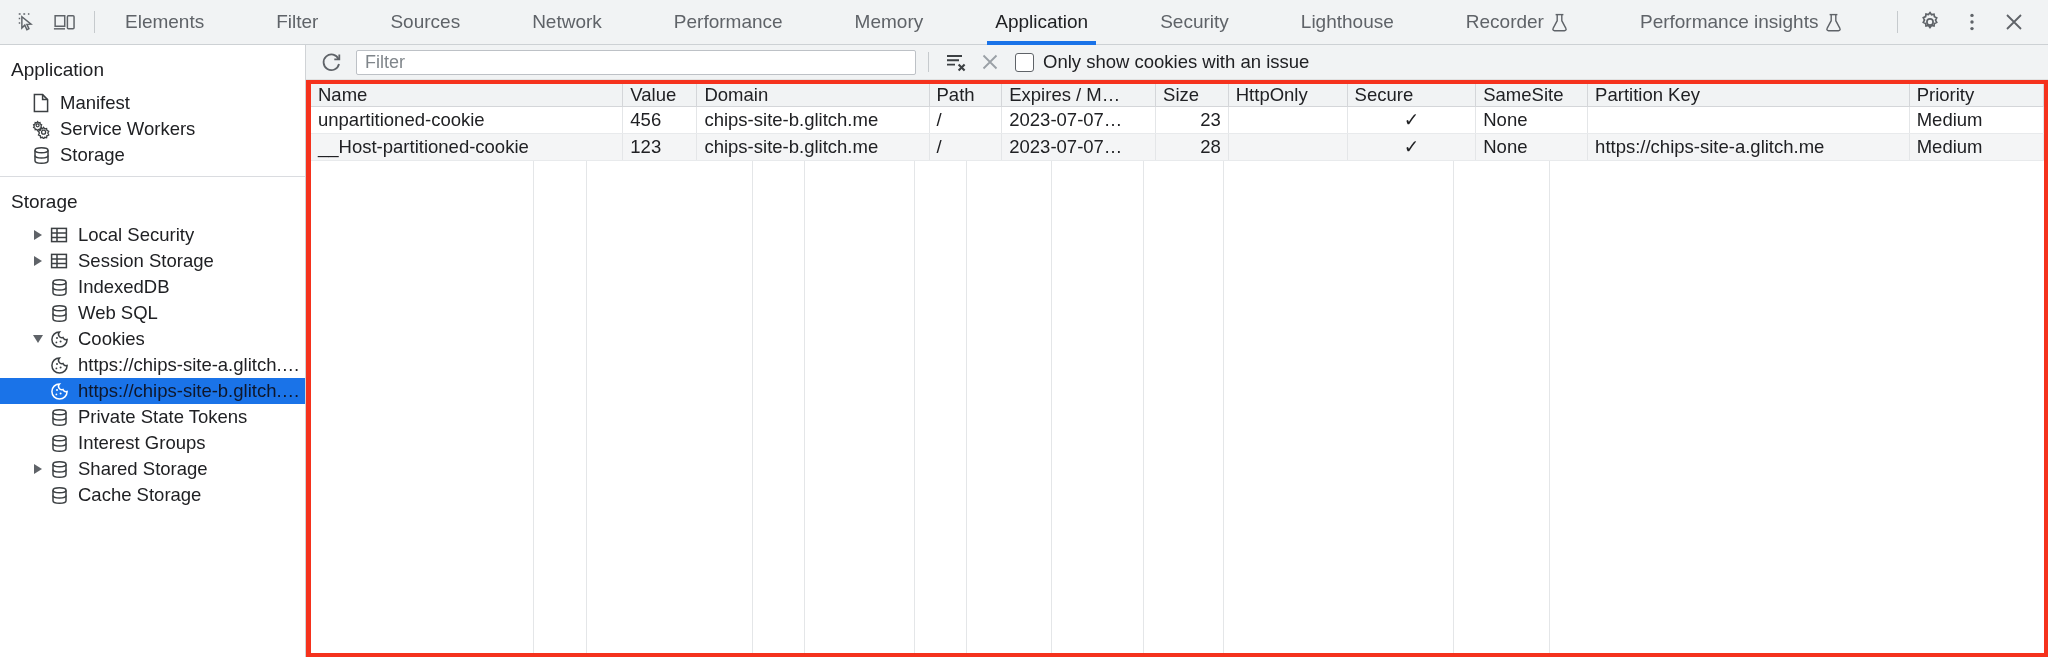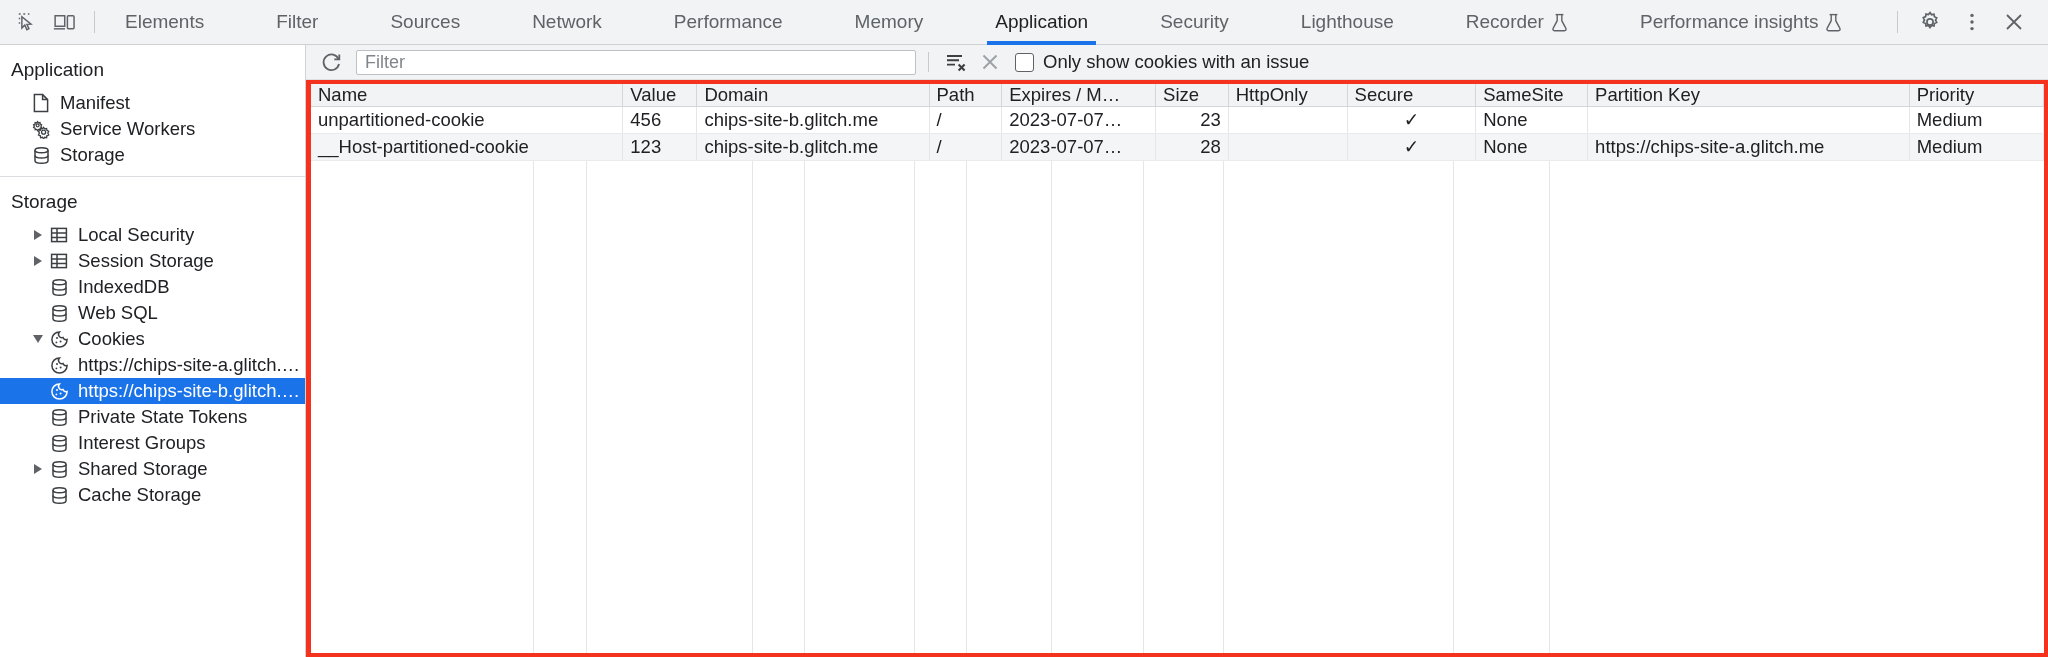--- a/index.html
+++ b/index.html
@@ -59,21 +59,21 @@
   .side-section + .side-section { border-top: 1px solid #dadce0; }
   .side-title {
     font-size: 19px; color: #202124; padding: 8px 0 9px 11px; font-weight: 400;
   }
   .side-item {
     display: flex; align-items: center;
     height: 26px; padding-left: 11px;
     font-size: 18.5px; color: #202124; cursor: pointer;
     white-space: nowrap;
   }
-  .side-item.selected { background: #1a73e8; color: #ffffff; }
+  .side-item.selected { background: #1a73e8; color: #0f172a; }
   .side-item.selected .s-ico { color: #ffffff; }
   .twisty {
     width: 18px; min-width: 18px; display: flex; align-items: center; justify-content: center;
     color: #5f6368; font-size: 11px;
   }
   .twisty.empty { visibility: hidden; }
   .twisty .tri-r { width:0;height:0;border-left:8px solid currentColor;border-top:5.5px solid transparent;border-bottom:5.5px solid transparent; }
   .twisty .tri-d { width:0;height:0;border-top:8px solid currentColor;border-left:5.5px solid transparent;border-right:5.5px solid transparent; }
   .s-ico {
     width: 24px; min-width: 24px; height: 20px;

